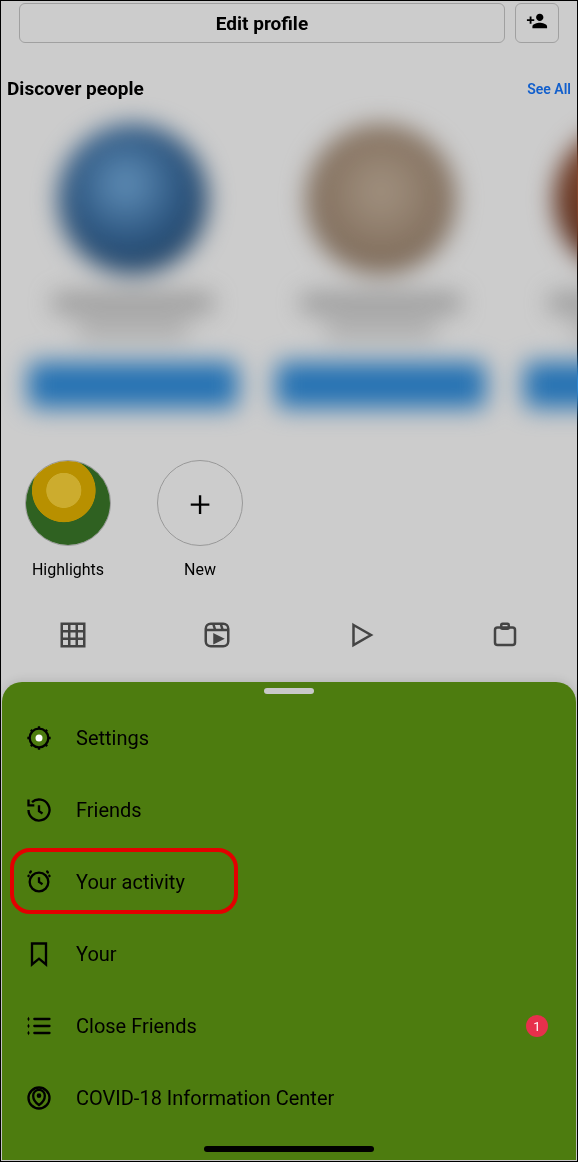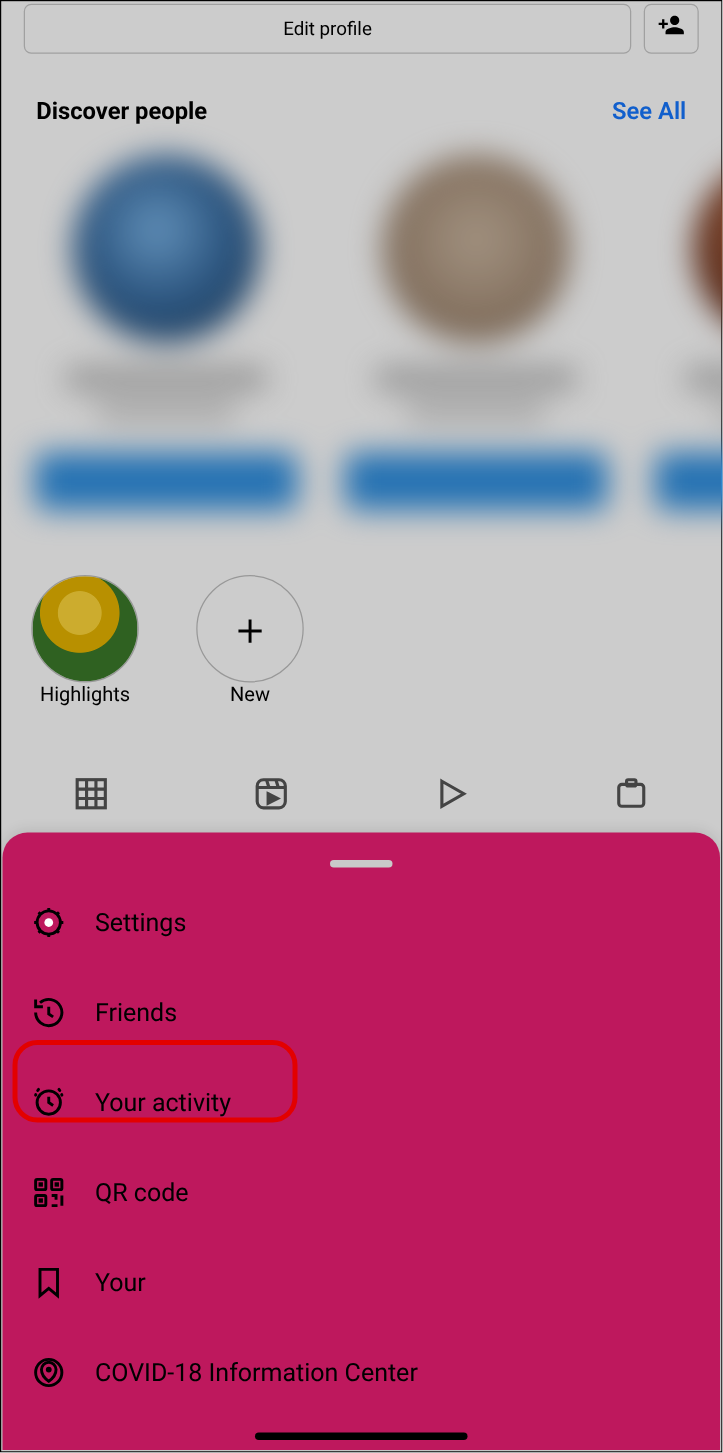--- a/index.html
+++ b/index.html
@@ -39,51 +39,51 @@
       padding: 0 18px;
       margin-top: 2px;
       align-items: center;
     }
     .edit-profile-button {
       flex: 1;
       height: 40px;
       border: 1px solid #c9c9c9;
       border-radius: 6px;
       background: transparent;
-      font-size: 15px;
-      font-weight: 400;
+      font-size: 19px;
+      font-weight: 700;
       display: flex;
       align-items: center;
       justify-content: center;
     }
     .add-friend-button {
       width: 44px;
       height: 40px;
       border: 1px solid #c9c9c9;
       border-radius: 6px;
       display: flex;
       align-items: center;
       justify-content: center;
       font-size: 22px;
     }
     
     .discover-row {
       display: flex;
       justify-content: space-between;
       align-items: center;
-      padding: 0 28px;
+      padding: 0 6px;
       margin-top: 34px;
     }
     .discover-title {
       font-size: 19px;
       font-weight: 700;
     }
     .see-all {
       color: #1677ff;
-      font-size: 19px;
+      font-size: 14px;
       font-weight: 600;
     }
     
     .discover-carousel {
       display: flex;
       gap: 28px;
       padding: 0 22px;
       margin-top: 24px;
       filter: blur(12px);
     }
@@ -146,20 +146,21 @@
       align-items: center;
       justify-content: center;
       overflow: hidden;
     }
     .highlight-img {
       width: 100%;
       height: 100%;
       background: radial-gradient(circle at 45% 35%, #ffd83a 0 24%, #e6b400 25% 44%, #3b7a2a 45% 100%);
     }
     .highlight-label {
+      margin-top: 14px;
       font-size: 16px;
     }
     .add-plus {
       font-size: 36px;
       font-weight: 300;
       line-height: 1;
     }
     
     .profile-tabs {
       position: absolute;
@@ -171,25 +172,25 @@
       padding: 4px 0;
     }
     .profile-tabs svg { width: 30px; height: 30px; }
 
     
     .sheet {
       position: absolute;
       left: 1px;
       right: 1px;
       bottom: 1px;
-      background: #be185d;
+      background: #4d7c0f;
       border-top-left-radius: 20px;
       border-top-right-radius: 20px;
       box-shadow: 0 -2px 10px rgba(0,0,0,0.1);
-      padding-top: 22px;
+      padding-top: 6px;
     }
     .grabber {
       width: 50px;
       height: 6px;
       background: #c9c9c9;
       border-radius: 3px;
       margin: 0 auto 8px auto;
     }
     .menu-item {
       display: flex;
@@ -360,44 +361,44 @@
         <svg viewBox="0 0 24 24" fill="none" stroke="#000" stroke-width="2">
             <circle cx="12" cy="12" r="8"></circle>
             <polyline points="12 8 12 12 15 14"></polyline>
             <path d="M5 3a12 12 0 0 0-2 4" stroke-dasharray="1 3" stroke-linecap="round"></path>
             <path d="M19 3a12 12 0 0 1 2 4" stroke-dasharray="1 3" stroke-linecap="round"></path>
           </svg>
       </span>
       <span>Your activity</span>
     </div>
 
-    <div class="menu-item">
-      <span class="menu-icon">
-        <svg viewBox="0 0 24 24" fill="none" stroke="#000" stroke-width="2">
-            <rect x="3" y="3" width="7" height="7" rx="1"></rect>
-            <rect x="14" y="3" width="7" height="7" rx="1"></rect>
-            <rect x="3" y="14" width="7" height="7" rx="1"></rect>
-            <rect x="6" y="6" width="1" height="1" fill="#000"></rect>
-            <rect x="17" y="6" width="1" height="1" fill="#000"></rect>
-            <rect x="6" y="17" width="1" height="1" fill="#000"></rect>
-            <path d="M14 14h3v3M21 14v7M14 21h4"></path>
-          </svg>
-      </span>
-      <span>QR code</span>
-    </div>
 
     <div class="menu-item">
       <span class="menu-icon">
         <svg viewBox="0 0 24 24" fill="none" stroke="#000" stroke-width="2">
             <path d="M6 3h12v18l-6-5-6 5V3z"></path>
           </svg>
       </span>
       <span>Your</span>
     </div>
 
+    <div class="menu-item">
+      <span class="menu-icon">
+        <svg viewBox="0 0 24 24" fill="none" stroke="#000" stroke-width="2" stroke-linecap="round">
+            <line x1="8" y1="6" x2="21" y2="6"></line>
+            <line x1="8" y1="12" x2="21" y2="12"></line>
+            <line x1="8" y1="18" x2="21" y2="18"></line>
+            <polygon points="3,4 4,6 3,8 2,6" fill="#000" stroke="none"></polygon>
+            <polygon points="3,10 4,12 3,14 2,12" fill="#000" stroke="none"></polygon>
+            <polygon points="3,16 4,18 3,20 2,18" fill="#000" stroke="none"></polygon>
+          </svg>
+      </span>
+      <span>Close Friends</span>
+      <span class="badge">1</span>
+    </div>
 
     <div class="menu-item">
       <span class="menu-icon">
         <svg viewBox="0 0 24 24" fill="none" stroke="#000" stroke-width="2">
             <circle cx="12" cy="12" r="9"></circle>
             <path d="M12 18c-3-2-5-5-5-8a5 5 0 0 1 10 0c0 3-2 6-5 8z"></path>
             <circle cx="12" cy="10" r="1" fill="#000"></circle>
           </svg>
       </span>
       <span>COVID-18 Information Center</span>

